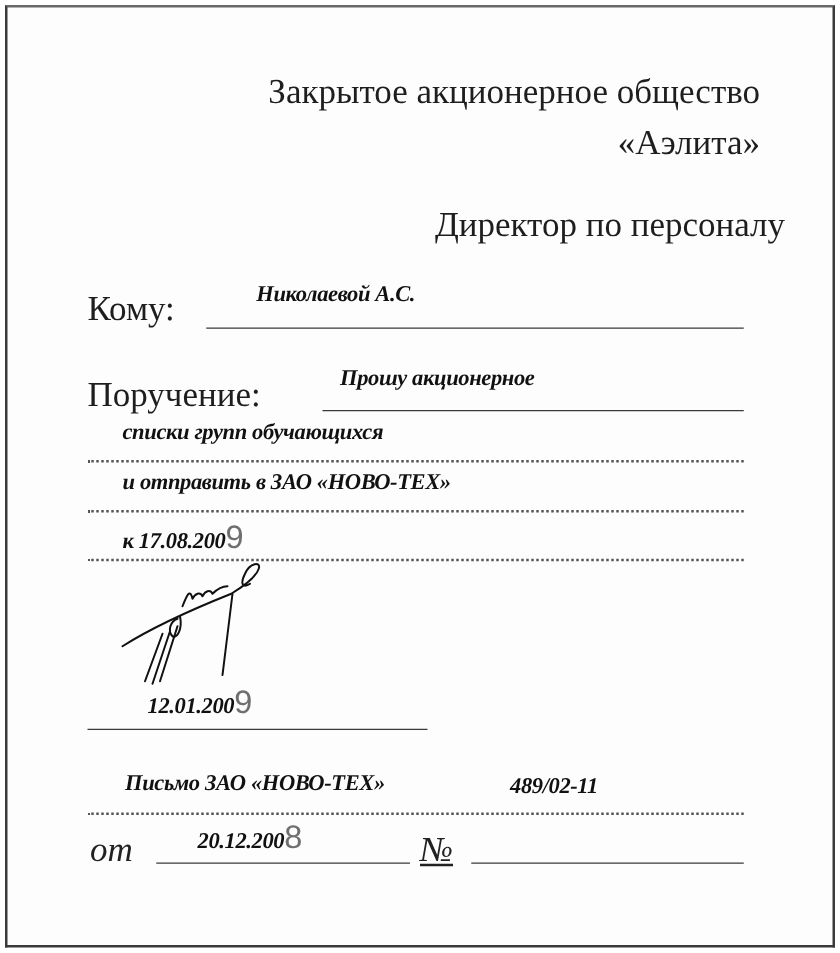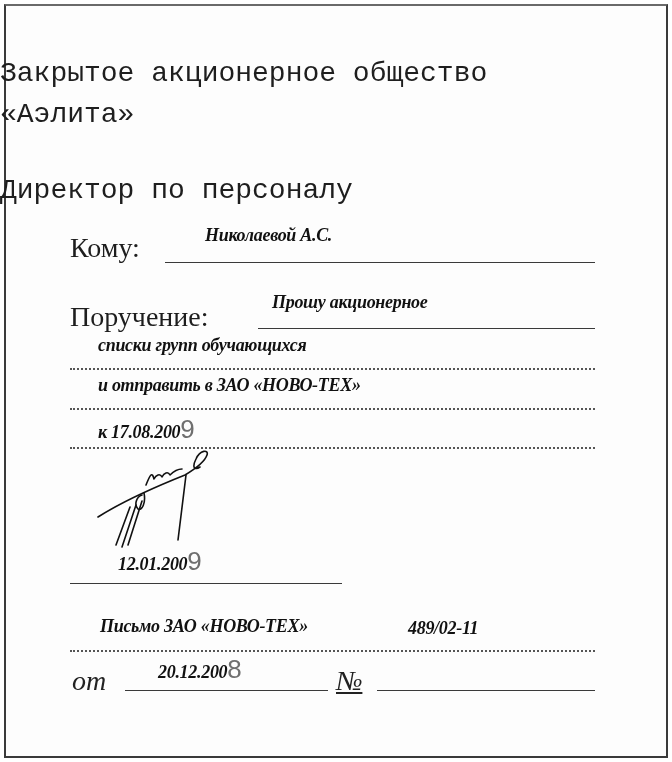--- a/index.html
+++ b/index.html
@@ -1,37 +1,37 @@
 <!DOCTYPE html>
 <html><head>
   <meta charset="utf-8">
   <style>
     html, body { margin: 0; padding: 0; background: #ffffff; }
     body { width: 672px; height: 762px; position: relative; overflow: hidden;
            font-family: "Liberation Serif", "DejaVu Serif", serif; color: #1a1a1a; }
     .frame { position: absolute; left: 4px; top: 4px; width: 660px; height: 750px;
              border: 2px solid #3a3a3a; border-top-color: #6a6a6a; background: #fdfdfd; }
     .abs { position: absolute; white-space: nowrap; }
-    .center { left: 0; width: 608px; text-align: left; font-family: Liberation Mono, monospace; }
+    .center { left: 0; width: 608px; text-align: right; }
     .print { font-size: 28px; font-weight: normal; font-style: normal; color: #1e1e1e; }
     .hand { font-weight: bold; font-style: italic; color: #111; font-size: 18px; letter-spacing: -0.3px; }
     .thin-digit { font-weight: normal; font-style: normal; color: #6f6f6f; font-family: "Liberation Sans", sans-serif; font-size: 26px; }
     .line { position: absolute; height: 0; border-top: 1.5px solid #3a3a3a; }
     .dotline { position: absolute; height: 0; border-top: 2px dotted #555; }
     .sig { position: absolute; left: 90px; top: 445px; width: 130px; height: 105px; }
     .italic-label { font-style: italic; font-size: 28px; color: #222; }
   </style>
 </head>
 <body>
 
 <div class="frame"></div>
 
 <div class="abs center print" style="top:58px;">Закрытое акционерное общество</div>
 <div class="abs center print" style="top:99px;">«Аэлита»</div>
-<div class="abs center print" style="top:175px;">Директор по персоналу</div>
+<div class="abs center print" style="top:165px;padding-left:20px;">Директор по персоналу</div>
 
 <div class="abs print" style="left:70px; top:232px;">Кому:</div>
 <div class="line" style="left:165px; top:262px; width:430px;"></div>
 <div class="abs hand" style="left:205px; top:225px;">Николаевой А.С.</div>
 
 <div class="abs print" style="left:70px; top:301px;">Поручение:</div>
 <div class="line" style="left:258px; top:328px; width:337px;"></div>
 <div class="abs hand" style="left:272px; top:292px;">Прошу акционерное</div>
 
 <div class="dotline" style="left:70px; top:368px; width:525px;"></div>

